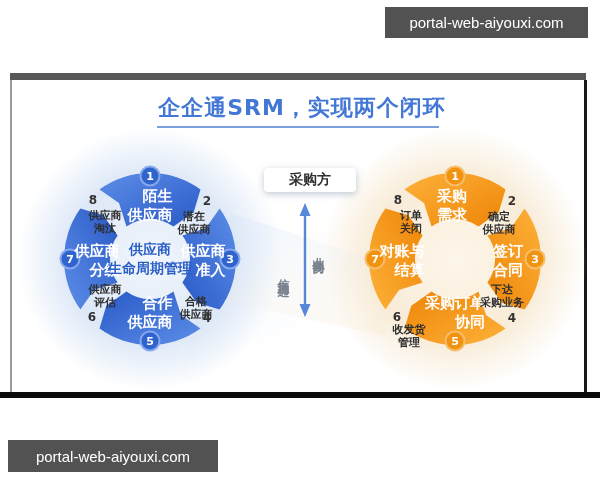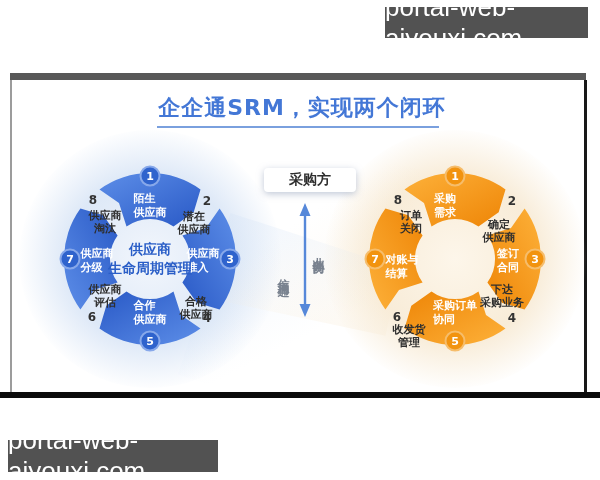--- a/index.html
+++ b/index.html
@@ -2,21 +2,21 @@
 <html><head>
 <meta charset="utf-8">
 <style>
   html,body{margin:0;padding:0;background:#fff;}
   .canvas{position:relative;width:600px;height:480px;background:#ffffff;overflow:hidden;
           font-family:"DejaVu Sans","Liberation Sans",sans-serif;}
   .abs{position:absolute;}
 
   
   .wm{position:absolute;background:#525252;color:#fff;font-family:"Liberation Sans",sans-serif;
-      font-size:26px;display:flex;align-items:center;justify-content:center;}
+      font-size:15px;display:flex;align-items:center;justify-content:center;}
   .wm-tr{left:385px;top:7px;width:203px;height:31px;}
   .wm-bl{left:8px;top:440px;width:210px;height:32px;}
 
   
   .bar-top{left:10px;top:73px;width:576px;height:7px;background:#585858;}
   .bar-left{left:10px;top:80px;width:2px;height:312px;background:#9c9c9c;}
   .bar-right{left:584px;top:80px;width:3px;height:312px;background:#181818;}
   .bar-bottom{left:0;top:392px;width:600px;height:6px;background:#0b0b0b;}
 
   
@@ -34,22 +34,22 @@
 
   
   .cycle{width:220px;height:220px;}
   .cycle-left{left:40px;top:149px;}
   .cycle-right{left:345px;top:149px;}
   .cycle svg{position:absolute;left:0;top:0;}
   .badge{position:absolute;width:17px;height:17px;border-radius:50%;color:#fff;
          font-size:11px;font-weight:bold;line-height:17px;text-align:center;transform:translate(-50%,-50%);}
   .badge-b{background:#2f63cd;border:2px solid #87a8ea;}
   .badge-o{background:#f2930f;border:2px solid #f6bd6b;}
-  .wlabel{position:absolute;color:#fff;font-size:11px;font-weight:bold;line-height:1.25;
-          text-align:left;white-space:pre-line;transform:translate(-50%,-50%);}
+  .wlabel{position:absolute;color:#fff;font-size:15px;font-weight:bold;line-height:1.25;
+          text-align:right;white-space:pre-line;transform:translate(-50%,-50%);}
   .num{position:absolute;color:#333;font-size:12px;font-weight:600;transform:translate(-50%,-50%);}
   .clabel{position:absolute;color:#2f2f2f;font-size:11px;font-weight:600;line-height:1.2;
           text-align:center;white-space:pre-line;transform:translate(-50%,-50%);}
   .center-label{position:absolute;left:110px;top:110px;font-size:14px;font-weight:800;line-height:1.35;
           text-align:center;white-space:pre-line;transform:translate(-50%,-50%);}
   .center-blue{color:#2a5ec7;}
   .center-orange{color:#ee8c12;}
 
   
   .party-box{position:absolute;background:#fff;border-radius:4px;box-shadow:0 2px 7px rgba(130,145,175,.5);
@@ -138,35 +138,35 @@
       <use href="#wedgeR" fill="url(#gR)" transform="rotate(90 110 110)"></use>
       <use href="#wedgeR" fill="url(#gR)" transform="rotate(180 110 110)"></use>
       <use href="#wedgeR" fill="url(#gR)" transform="rotate(270 110 110)"></use>
     </svg>
 
     <div class="badge badge-o" style="left:110px;top:27px;">1</div>
     <div class="badge badge-o" style="left:190px;top:110px;">3</div>
     <div class="badge badge-o" style="left:110px;top:192px;">5</div>
     <div class="badge badge-o" style="left:30px;top:110px;">7</div>
 
-    <div class="wlabel" style="left:100px;top:57px;">采购
+    <div class="wlabel" style="left:107px;top:57px;">采购
 需求</div>
     <div class="wlabel" style="left:163px;top:112px;">签订
 合同</div>
     <div class="wlabel" style="left:110px;top:164px;">采购订单
 协同</div>
-    <div class="wlabel" style="left:57px;top:118px;">对账与
+    <div class="wlabel" style="left:57px;top:112px;">对账与
 结算</div>
 
     <div class="num" style="left:167px;top:52px;">2</div>
     <div class="num" style="left:167px;top:169px;">4</div>
     <div class="num" style="left:52px;top:168px;">6</div>
     <div class="num" style="left:53px;top:51px;">8</div>
 
-    <div class="clabel" style="left:154px;top:74px;margin-top:8px;">确定
+    <div class="clabel" style="left:154px;top:74px;">确定
 供应商</div>
     <div class="clabel" style="left:157px;top:147px;">下达
 采购业务</div>
     <div class="clabel" style="left:64px;top:147px;margin-top:40px;">收发货
 管理</div>
     <div class="clabel" style="left:66px;top:73px;">订单
 关闭</div>
 
   </div>
 

